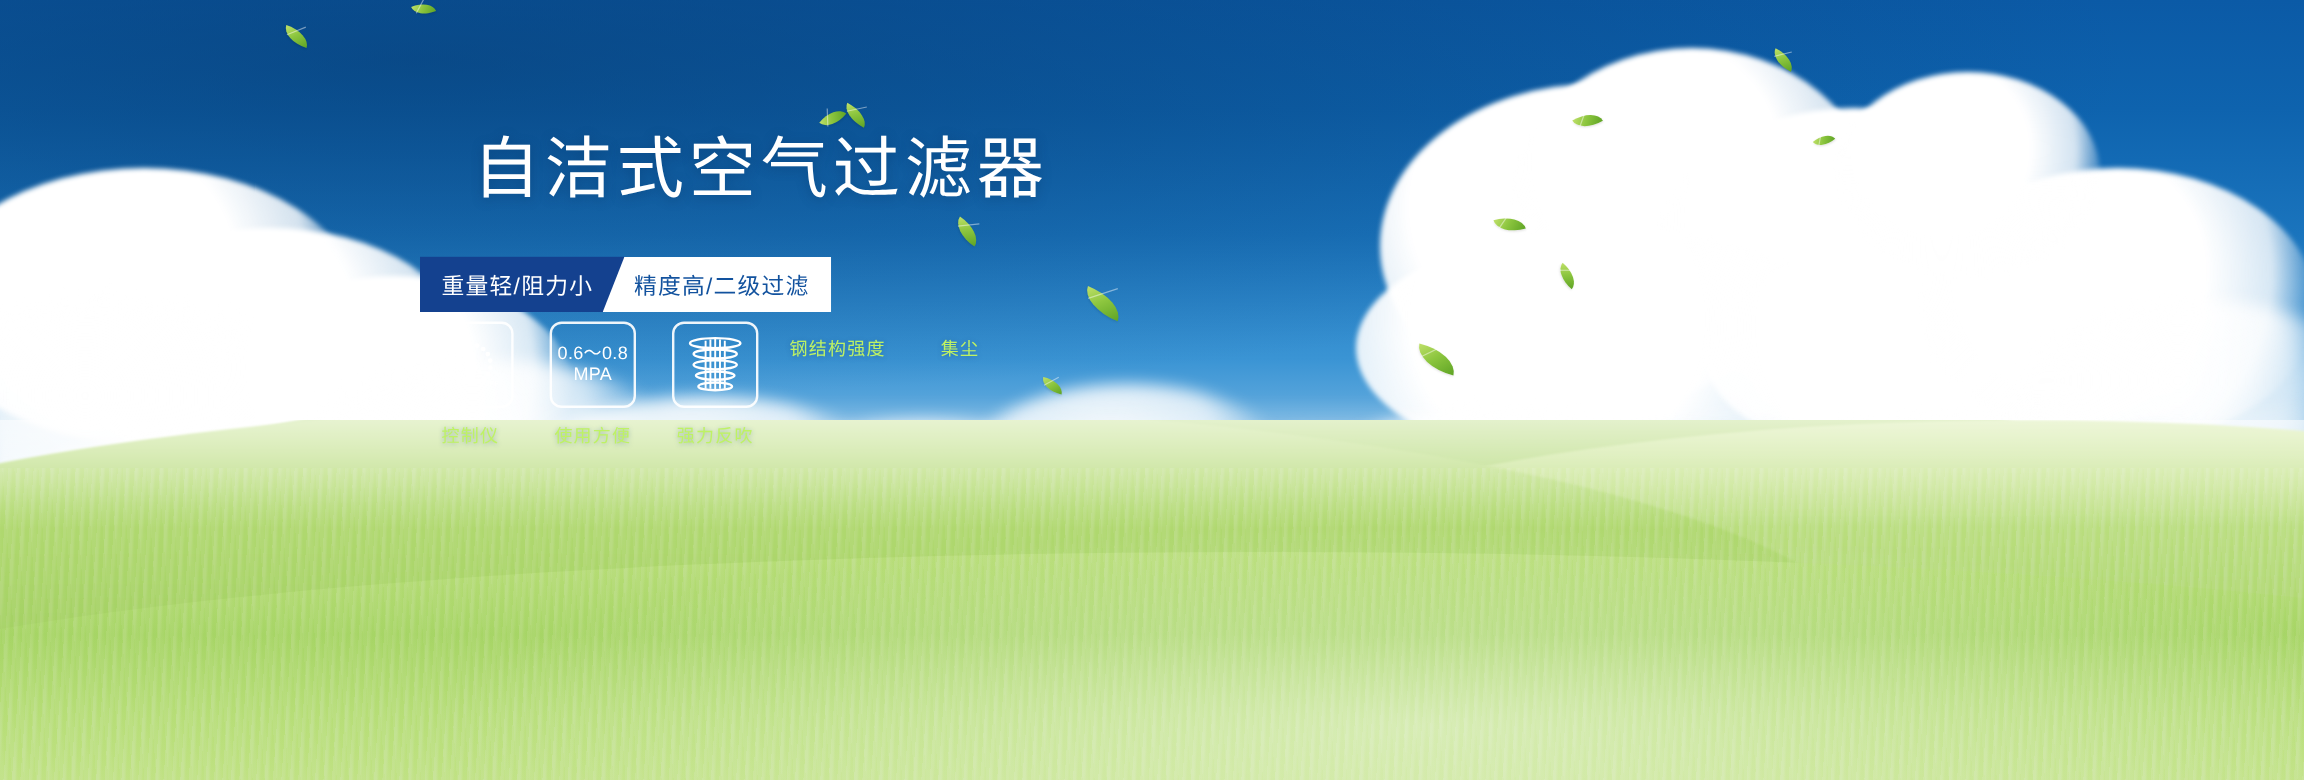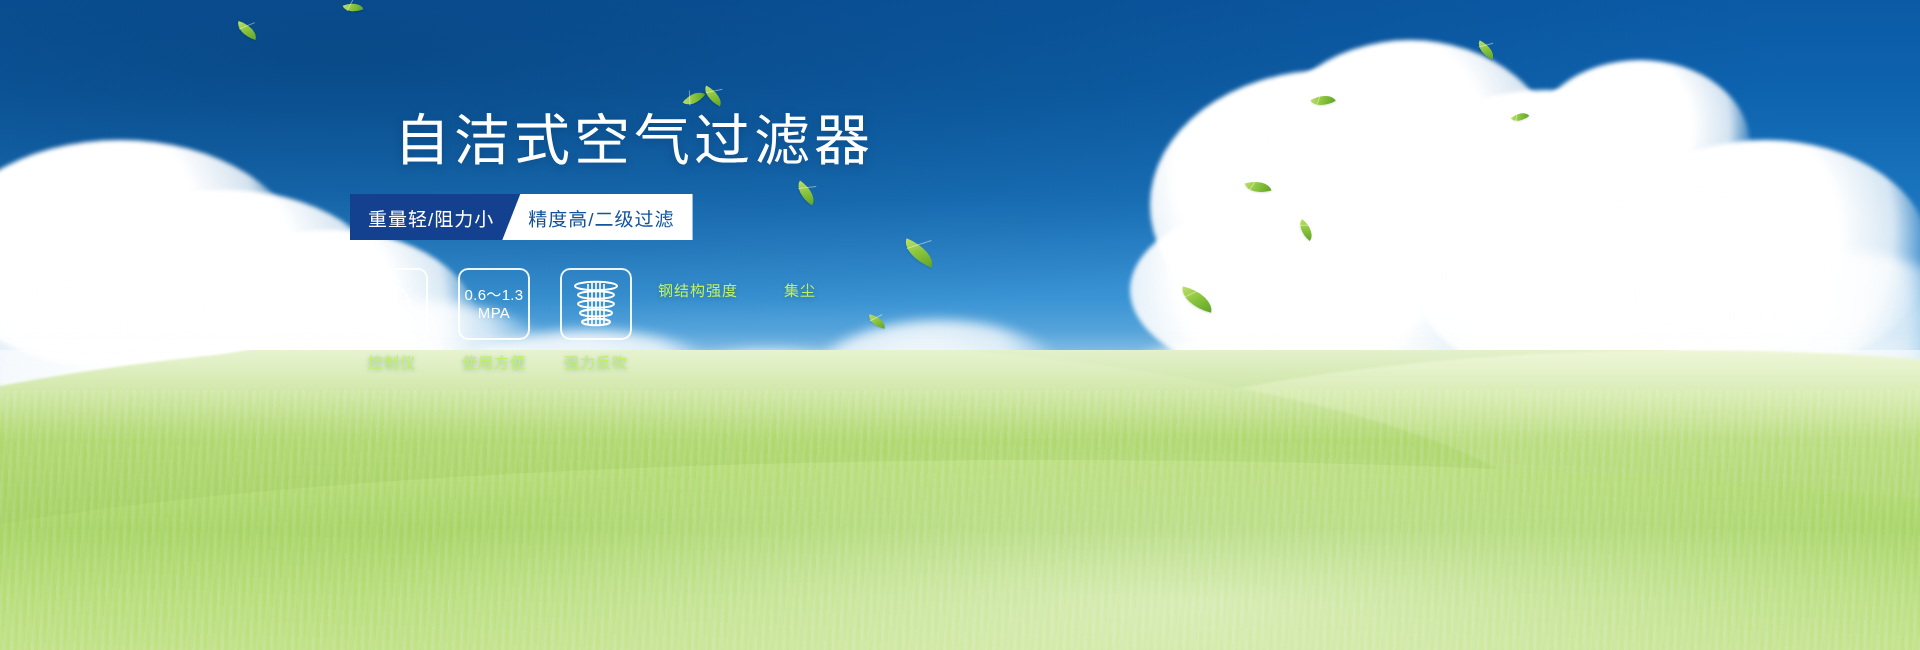--- a/index.html
+++ b/index.html
@@ -157,21 +157,21 @@
     color:#ffffff;
     font-size:56px;
     font-weight:400;
     letter-spacing:4px;
     line-height:1.18;
     text-shadow:0 2px 10px rgba(4,45,92,.35);
     white-space:nowrap;
     margin-left:44px;
   }
 
-  .tags { display:flex; align-items:stretch; margin-top:20px; height:46px; width:320px; }
+  .tags { display:flex; align-items:stretch; margin-top:40px; height:46px; width:320px; }
   .tag {
     display:flex; align-items:center; justify-content:center;
     font-size:19px; letter-spacing:1px;
     padding:0 18px;
   }
   .tag-primary {
     background:#14418f;
     color:#ffffff;
     flex:0 0 auto;
     padding-right:26px;
@@ -318,21 +318,21 @@
           <rect x="25.4" y="14.2" width="7.6" height="28.4" rx="3.8" fill="#ffffff"></rect>
           <text x="5" y="26" font-family="'Liberation Sans',sans-serif" font-size="7" font-weight="bold" fill="#ffffff">NO</text>
           <text x="40" y="44" font-family="'Liberation Sans',sans-serif" font-size="6.4" font-weight="bold" fill="#ffffff">OFF</text>
         </svg>
       </div>
       <div class="feature-label">控制仪</div>
     </div>
 
     <div class="feature">
       <div class="feature-box">
-        <div class="feature-text">0.6～1.3
+        <div class="feature-text">0.6～0.8
 MPA</div>
       </div>
       <div class="feature-label">使用方便</div>
     </div>
 
     <div class="feature">
       <div class="feature-box">
         <svg class="svg-icon" width="52" height="54" viewBox="0 0 52 54" aria-hidden="true">
           <g fill="none" stroke="#ffffff" stroke-width="2">
             <ellipse cx="26" cy="9" rx="21" ry="4.2"></ellipse>

